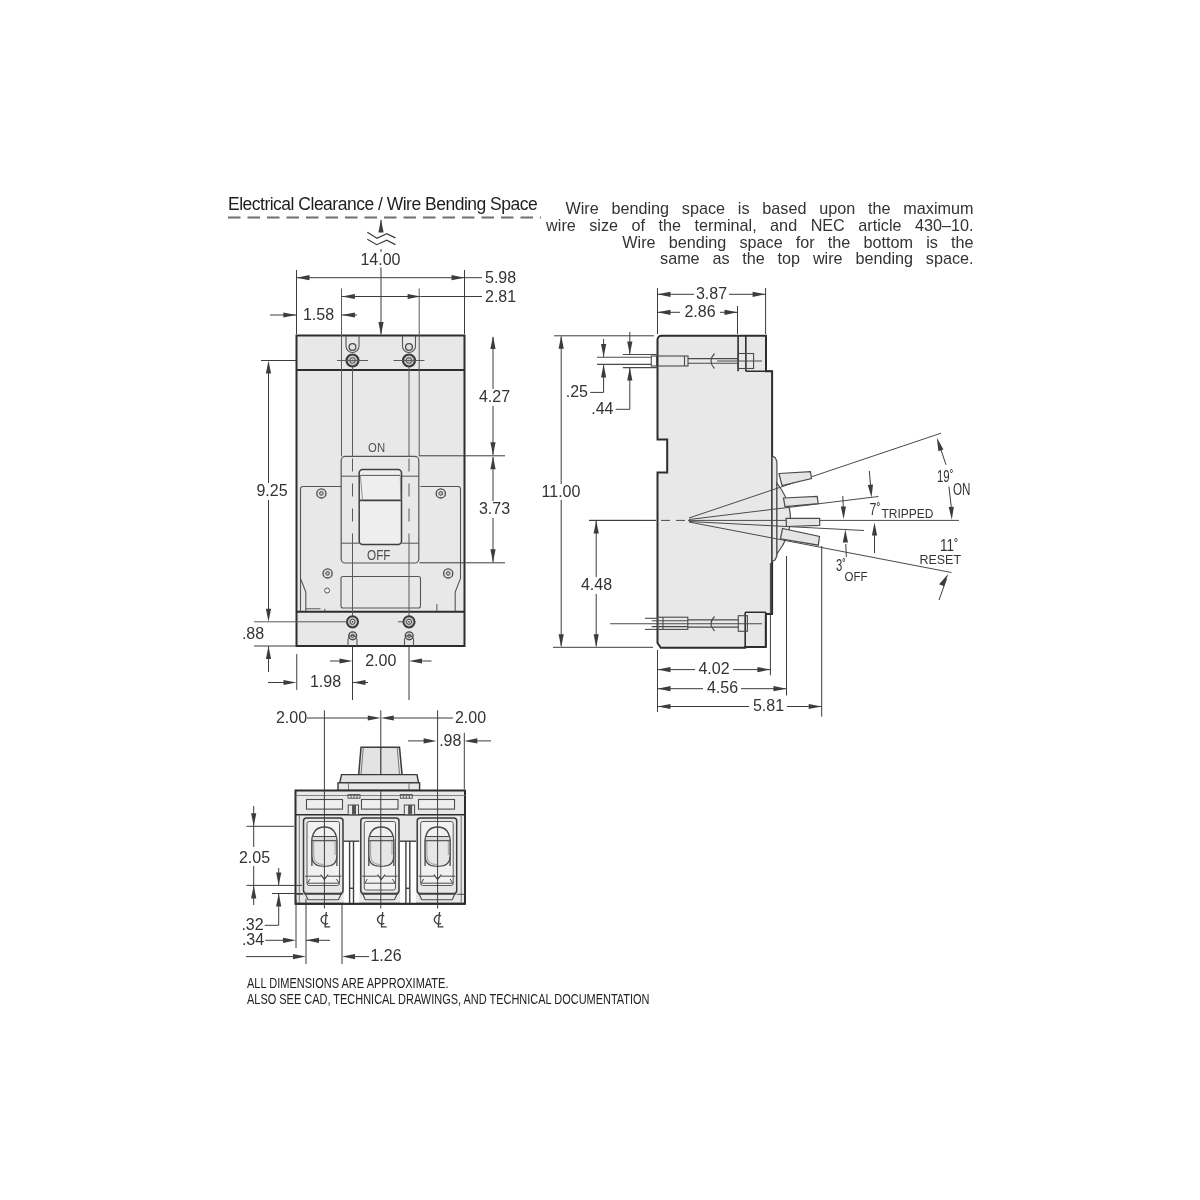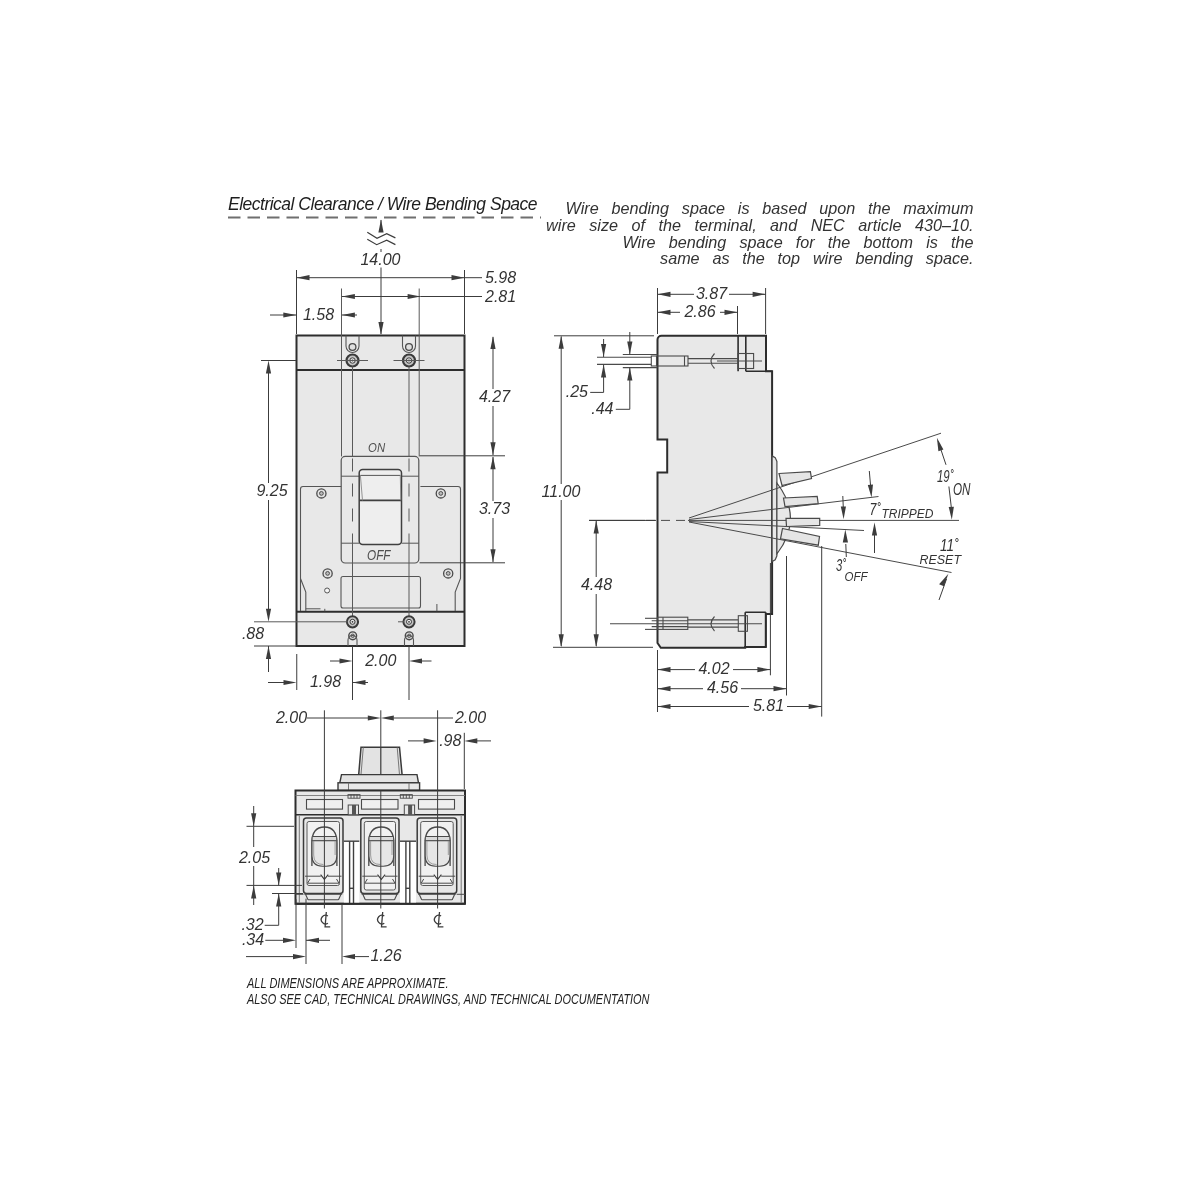--- a/index.html
+++ b/index.html
@@ -1,16 +1,16 @@
 <!DOCTYPE html>
 <html><head>
 <meta charset="utf-8">
 <style>
   html,body{margin:0;padding:0;background:#fff;}
-  .page{width:1200px;height:1200px;position:relative;background:#fff;overflow:hidden;font-style:italic;}
+  .page{width:1200px;height:1200px;position:relative;background:#fff;overflow:hidden;}
   svg{position:absolute;top:0;left:0;}
   text{font-family:"Liberation Sans", sans-serif;fill:#333;}
   .dim{font-size:16px;fill:#2e2e2e;}
   .cad{font-size:16.2px;fill:#2e2e2e;}
 </style>
 </head>
 <body>
 <div class="page">
 <svg width="1200" height="1200" viewBox="0 0 1200 1200">
 <defs>

